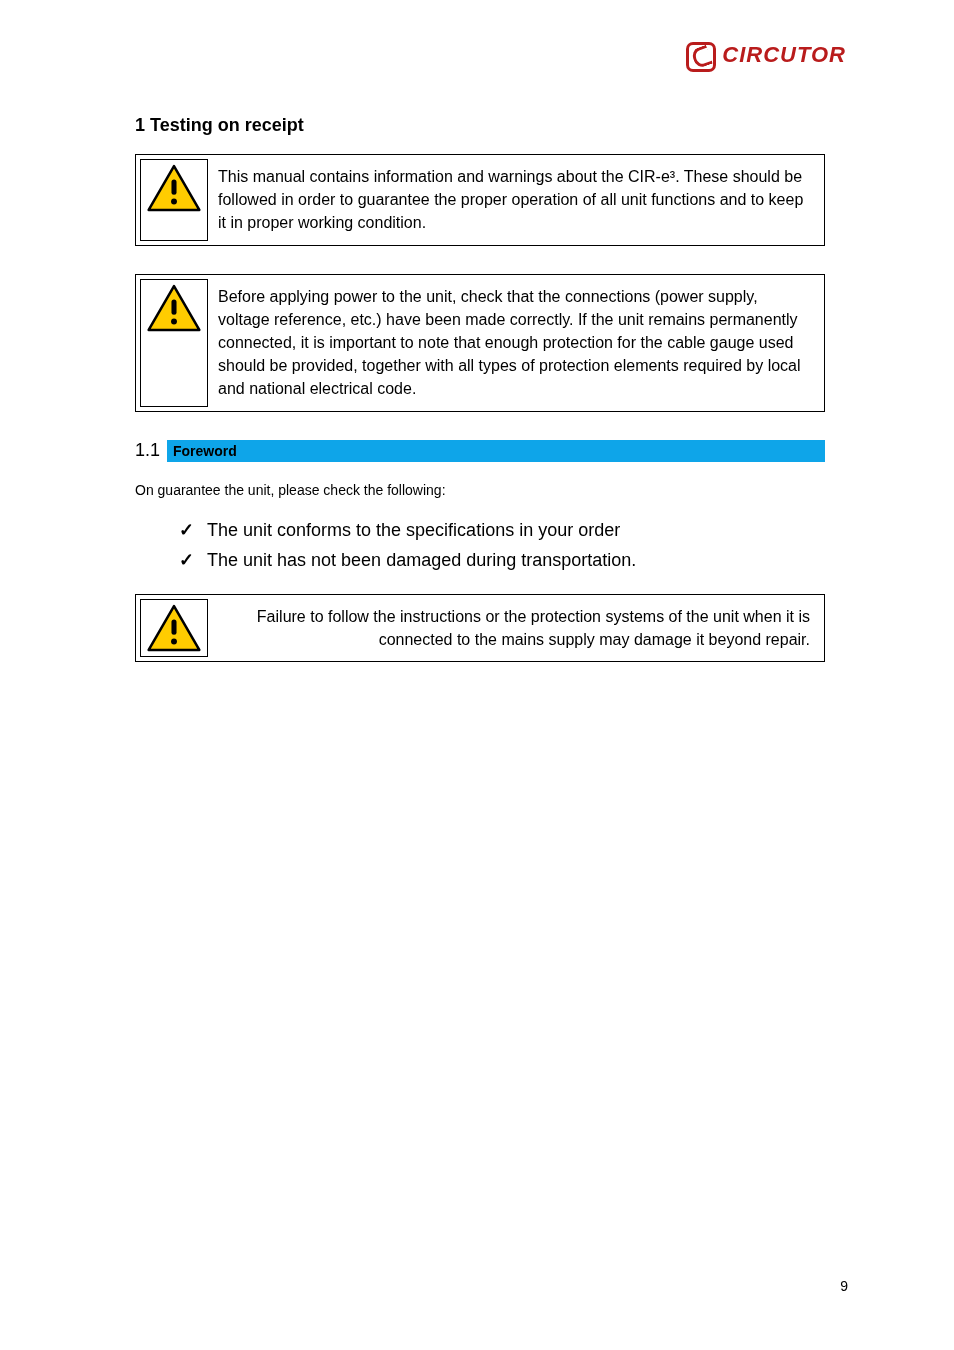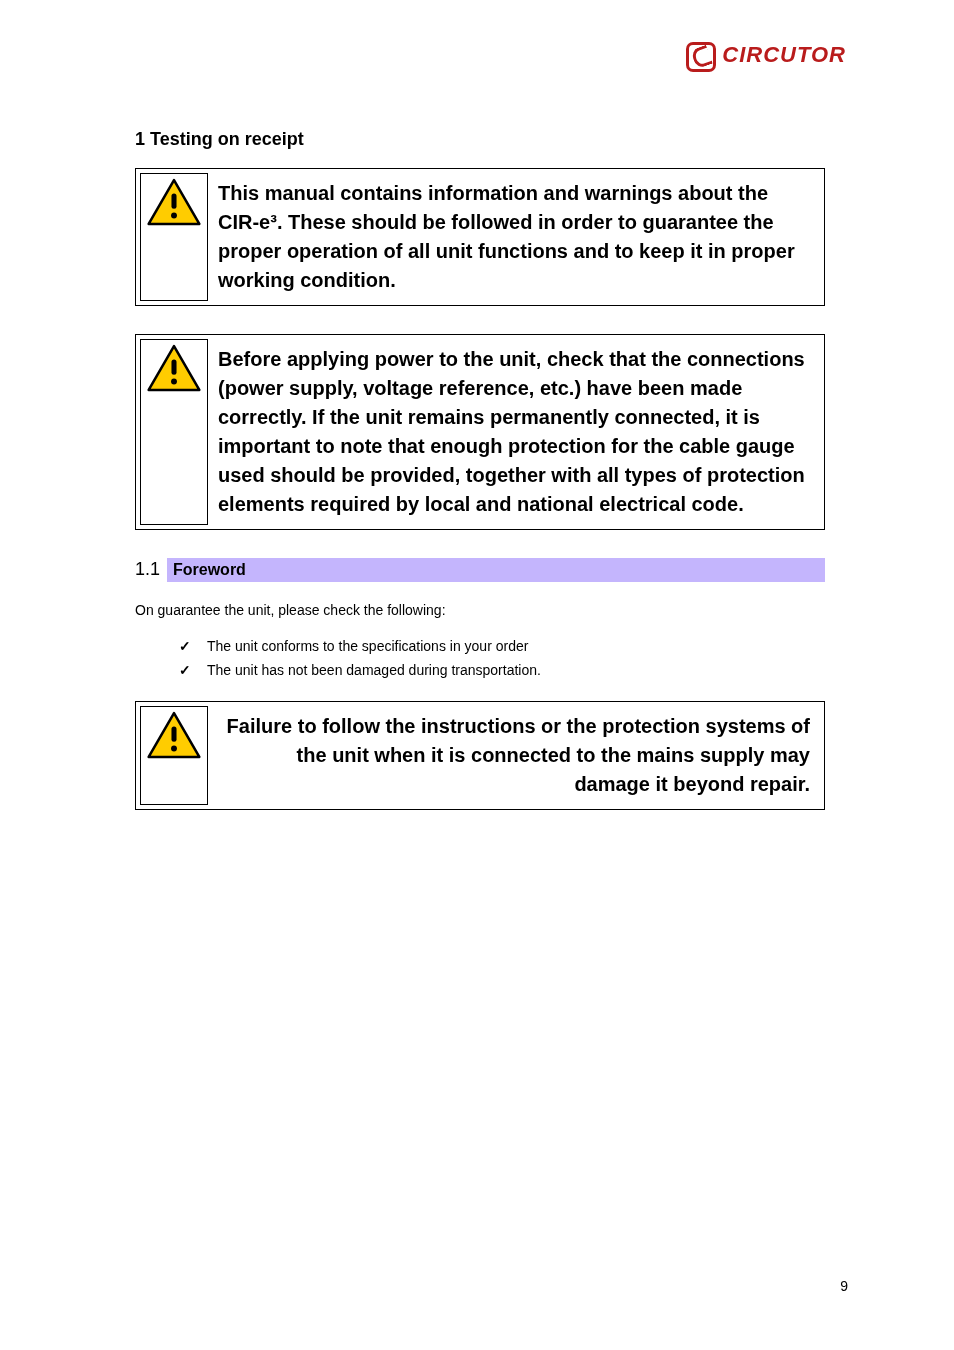--- a/index.html
+++ b/index.html
@@ -41,21 +41,21 @@
     .logo-text {
       font-family: Arial, sans-serif;
       font-weight: bold;
       font-size: 22px;
       letter-spacing: 1px;
       color: #b91c1c;
       font-style: italic;
     }
     .content {
       position: absolute;
-      top: 129px;
+      top: 115px;
       left: 135px;
       width: 690px;
     }
     .section-title {
       font-size: 18px;
       font-weight: bold;
       margin-bottom: 18px;
     }
     .warning-box {
       border: 1px solid #000;
@@ -72,54 +72,53 @@
     }
     .warning-triangle {
       width: 54px;
       height: 48px;
       position: relative;
     }
     .warning-triangle svg { width: 100%; height: 100%; }
     .warning-text {
       flex: 1;
       padding: 10px 14px 10px 6px;
-      font-size: 20px;
+      font-size: 16px;
       line-height: 1.45;
-      font-weight: bold;
     }
     .grey-bar-row {
       display: flex;
       align-items: baseline;
       margin-top: 26px;
       margin-bottom: 18px;
     }
     .grey-num {
       font-size: 18px;
       font-weight: normal;
       width: 32px;
     }
     .grey-bar {
-      background: #c4b5fd;
+      background: #0ea5e9;
       flex: 1;
       padding: 3px 6px;
-      font-size: 16px;
+      font-size: 14px;
       font-weight: bold;
     }
     .para {
       font-size: 14px;
       line-height: 1.5;
       margin-bottom: 14px;
     }
     .check-list {
       list-style: none;
       margin-left: 44px;
       margin-bottom: 18px;
     }
     .check-list li {
-      font-size: 14px;
+      font-size: 18px;
       line-height: 1.7;
       position: relative;
       padding-left: 28px;
     }
     .check-list li::before {
       content: "✓";
       position: absolute;
       left: 0;
       font-weight: bold;
     }

